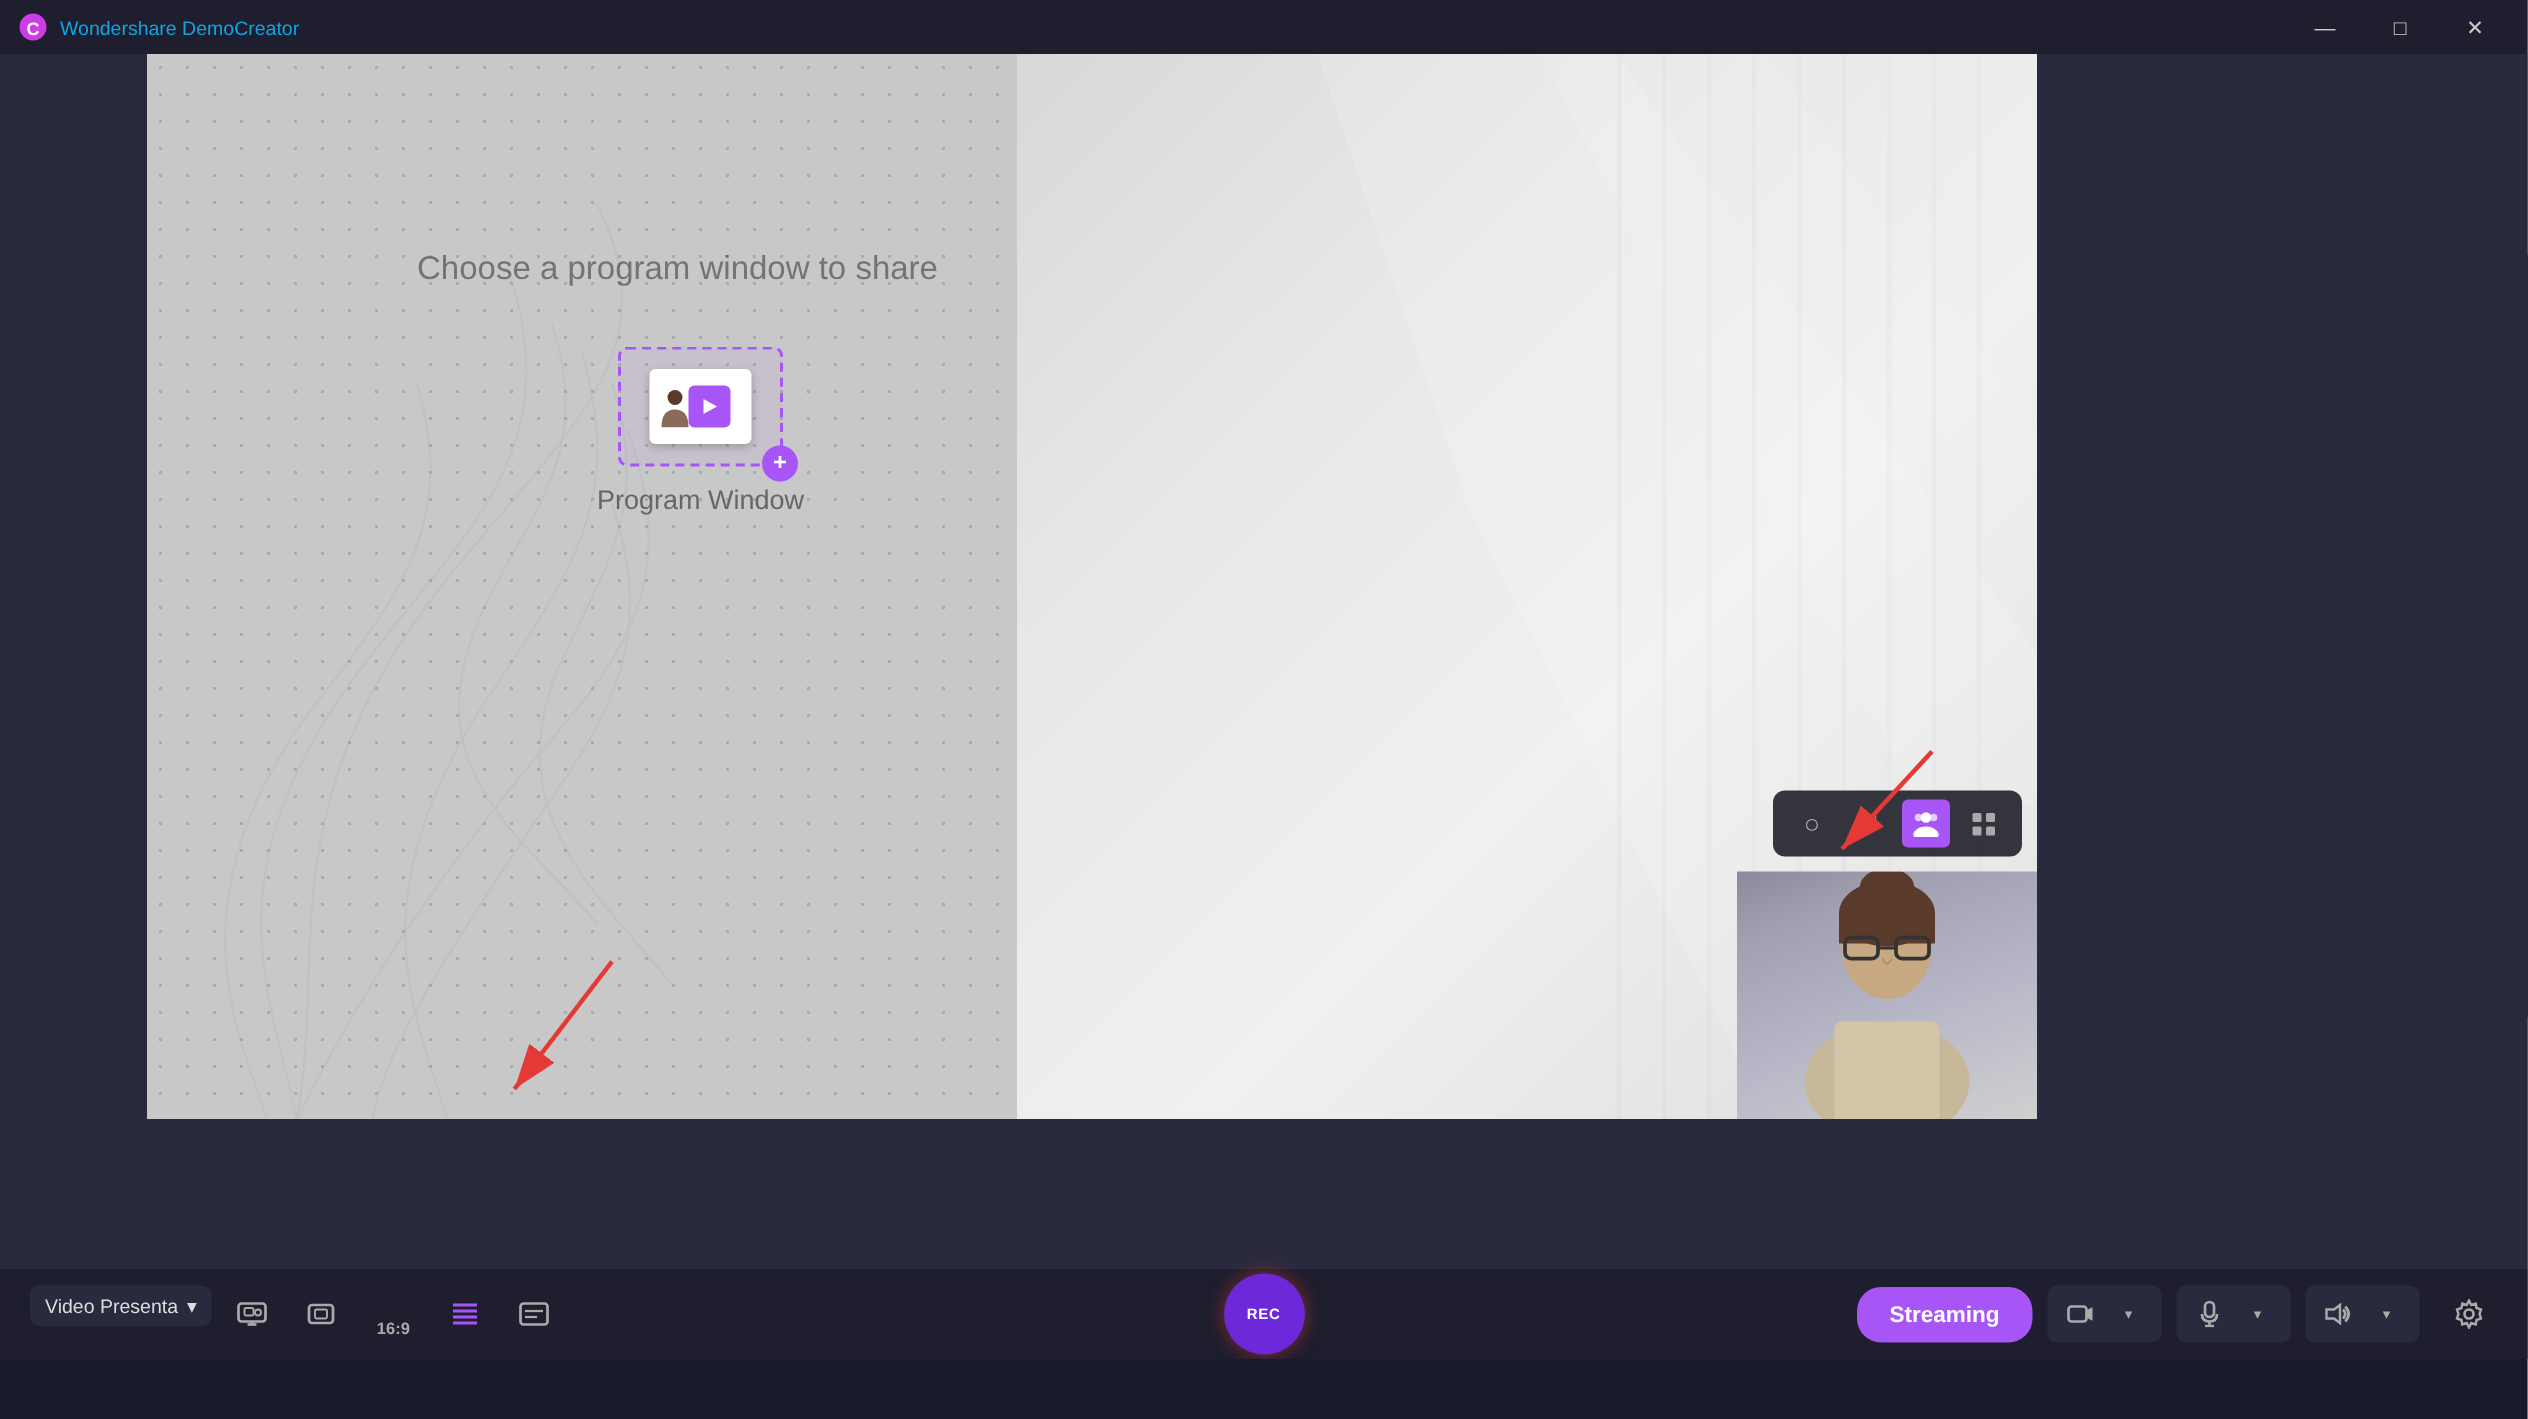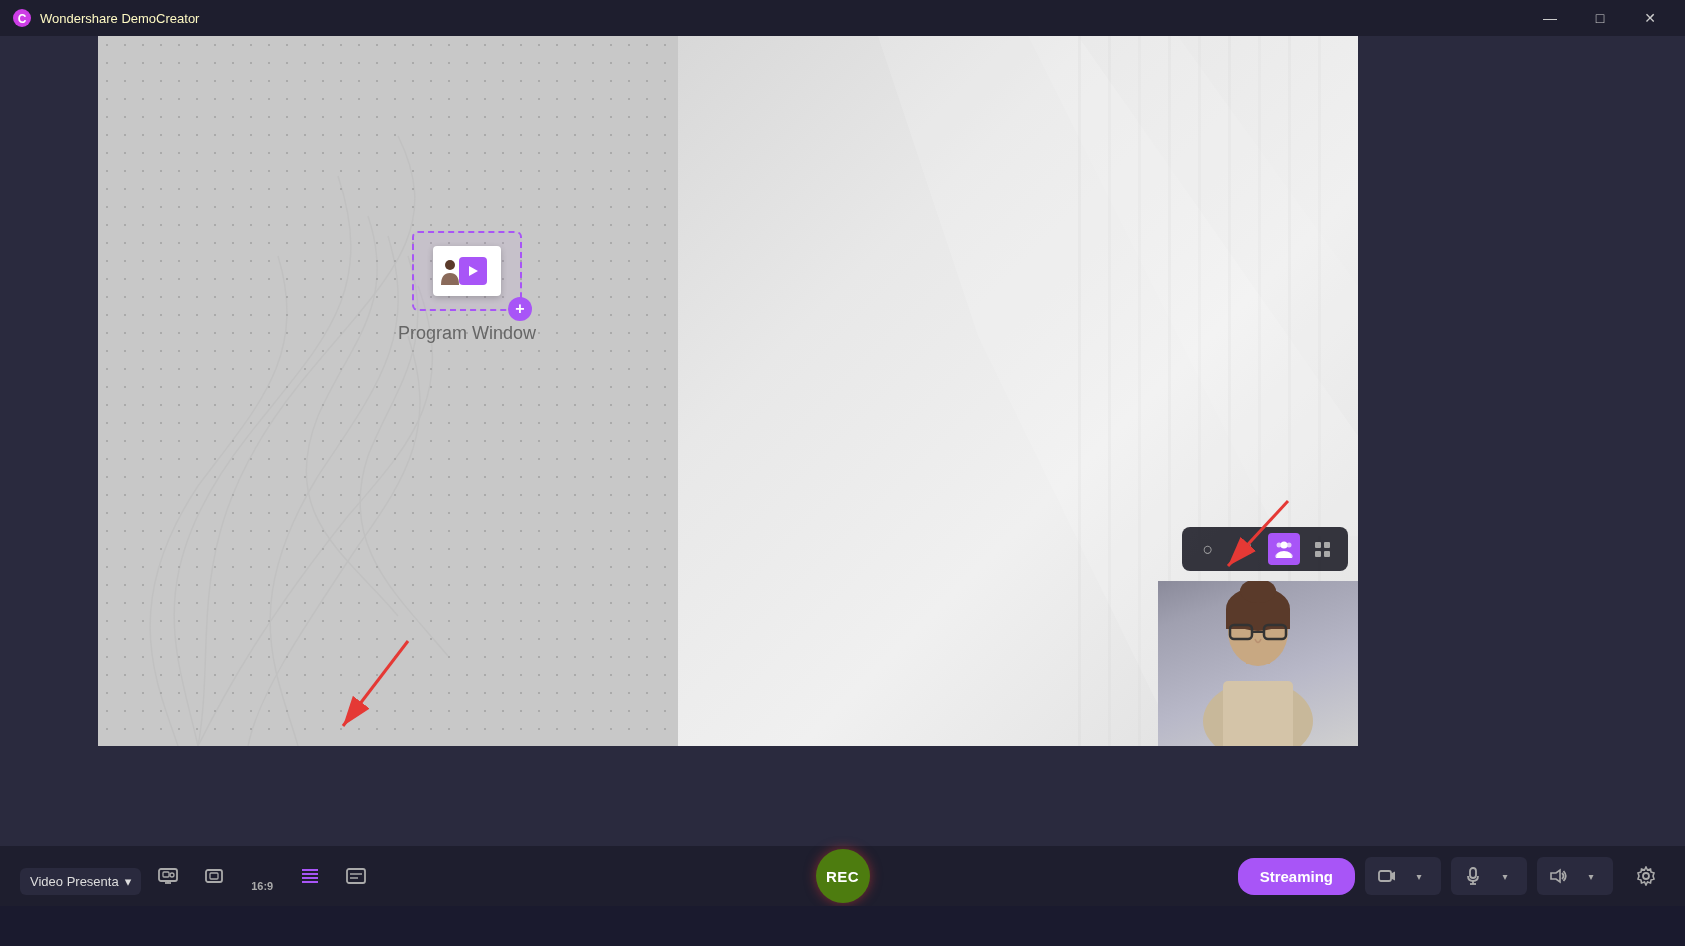--- a/index.html
+++ b/index.html
@@ -29,21 +29,21 @@
     .title-bar-left {
       display: flex;
       align-items: center;
       gap: 8px;
     }
     .app-logo {
       width: 20px;
       height: 20px;
     }
     .title-bar-title {
-      color: #fef9c3;
+      color: #0ea5e9;
       font-size: 13px;
     }
     .title-bar-controls {
       display: flex;
       gap: 4px;
     }
     .title-btn {
       width: 46px;
       height: 30px;
       display: flex;
@@ -247,21 +247,21 @@
       height: 60px;
       background: #1e1e2e;
       display: flex;
       align-items: center;
       justify-content: space-between;
       padding: 0 20px;
     }
 
     .toolbar-left {
       display: flex;
-      align-items: flex-end;
+      align-items: flex-start;
       gap: 8px;
     }
     .dropdown-btn {
       display: flex;
       align-items: center;
       gap: 6px;
       background: #2a2a3e;
       border: none;
       border-radius: 6px;
       color: #ddd;
@@ -287,29 +287,29 @@
     }
 
     .toolbar-center {
       position: absolute;
       left: 50%;
       transform: translateX(-50%);
     }
     .rec-btn {
       width: 54px;
       height: 54px;
-      background: #4d7c0f;
+      background: #6d28d9;
       border-radius: 50%;
       border: none;
       display: flex;
       align-items: center;
       justify-content: center;
       cursor: pointer;
       color: white;
-      font-size: 15px;
+      font-size: 10px;
       font-weight: bold;
       letter-spacing: 0.5px;
       box-shadow: 0 0 12px rgba(229,57,53,0.5);
     }
 
     .toolbar-right {
       display: flex;
       align-items: center;
       gap: 10px;
     }
@@ -429,20 +429,21 @@
         <rect x="460" y="0" width="3" height="710" fill="rgba(200,200,200,0.1)"></rect>
         <rect x="490" y="0" width="3" height="710" fill="rgba(200,200,200,0.12)"></rect>
         <rect x="520" y="0" width="3" height="710" fill="rgba(200,200,200,0.1)"></rect>
         <rect x="550" y="0" width="3" height="710" fill="rgba(200,200,200,0.12)"></rect>
         <rect x="580" y="0" width="3" height="710" fill="rgba(200,200,200,0.1)"></rect>
         <rect x="610" y="0" width="3" height="710" fill="rgba(200,200,200,0.12)"></rect>
         <rect x="640" y="0" width="3" height="710" fill="rgba(200,200,200,0.1)"></rect>
       </svg>
     </div>
 
+    <div class="choose-text">Choose a program window to share</div>
 
     <div class="program-window-widget">
       <div class="program-window-icon">
         <div class="program-window-icon-inner">
 
           <svg width="22" height="28" viewBox="0 0 22 28" style="position:absolute;left:6px;top:50%;transform:translateY(-50%)">
             <circle cx="11" cy="8" r="5" fill="#5a3a2a"></circle>
             <path d="M2,28 Q2,16 11,16 Q20,16 20,28" fill="#8a6a5a"></path>
           </svg>
 

